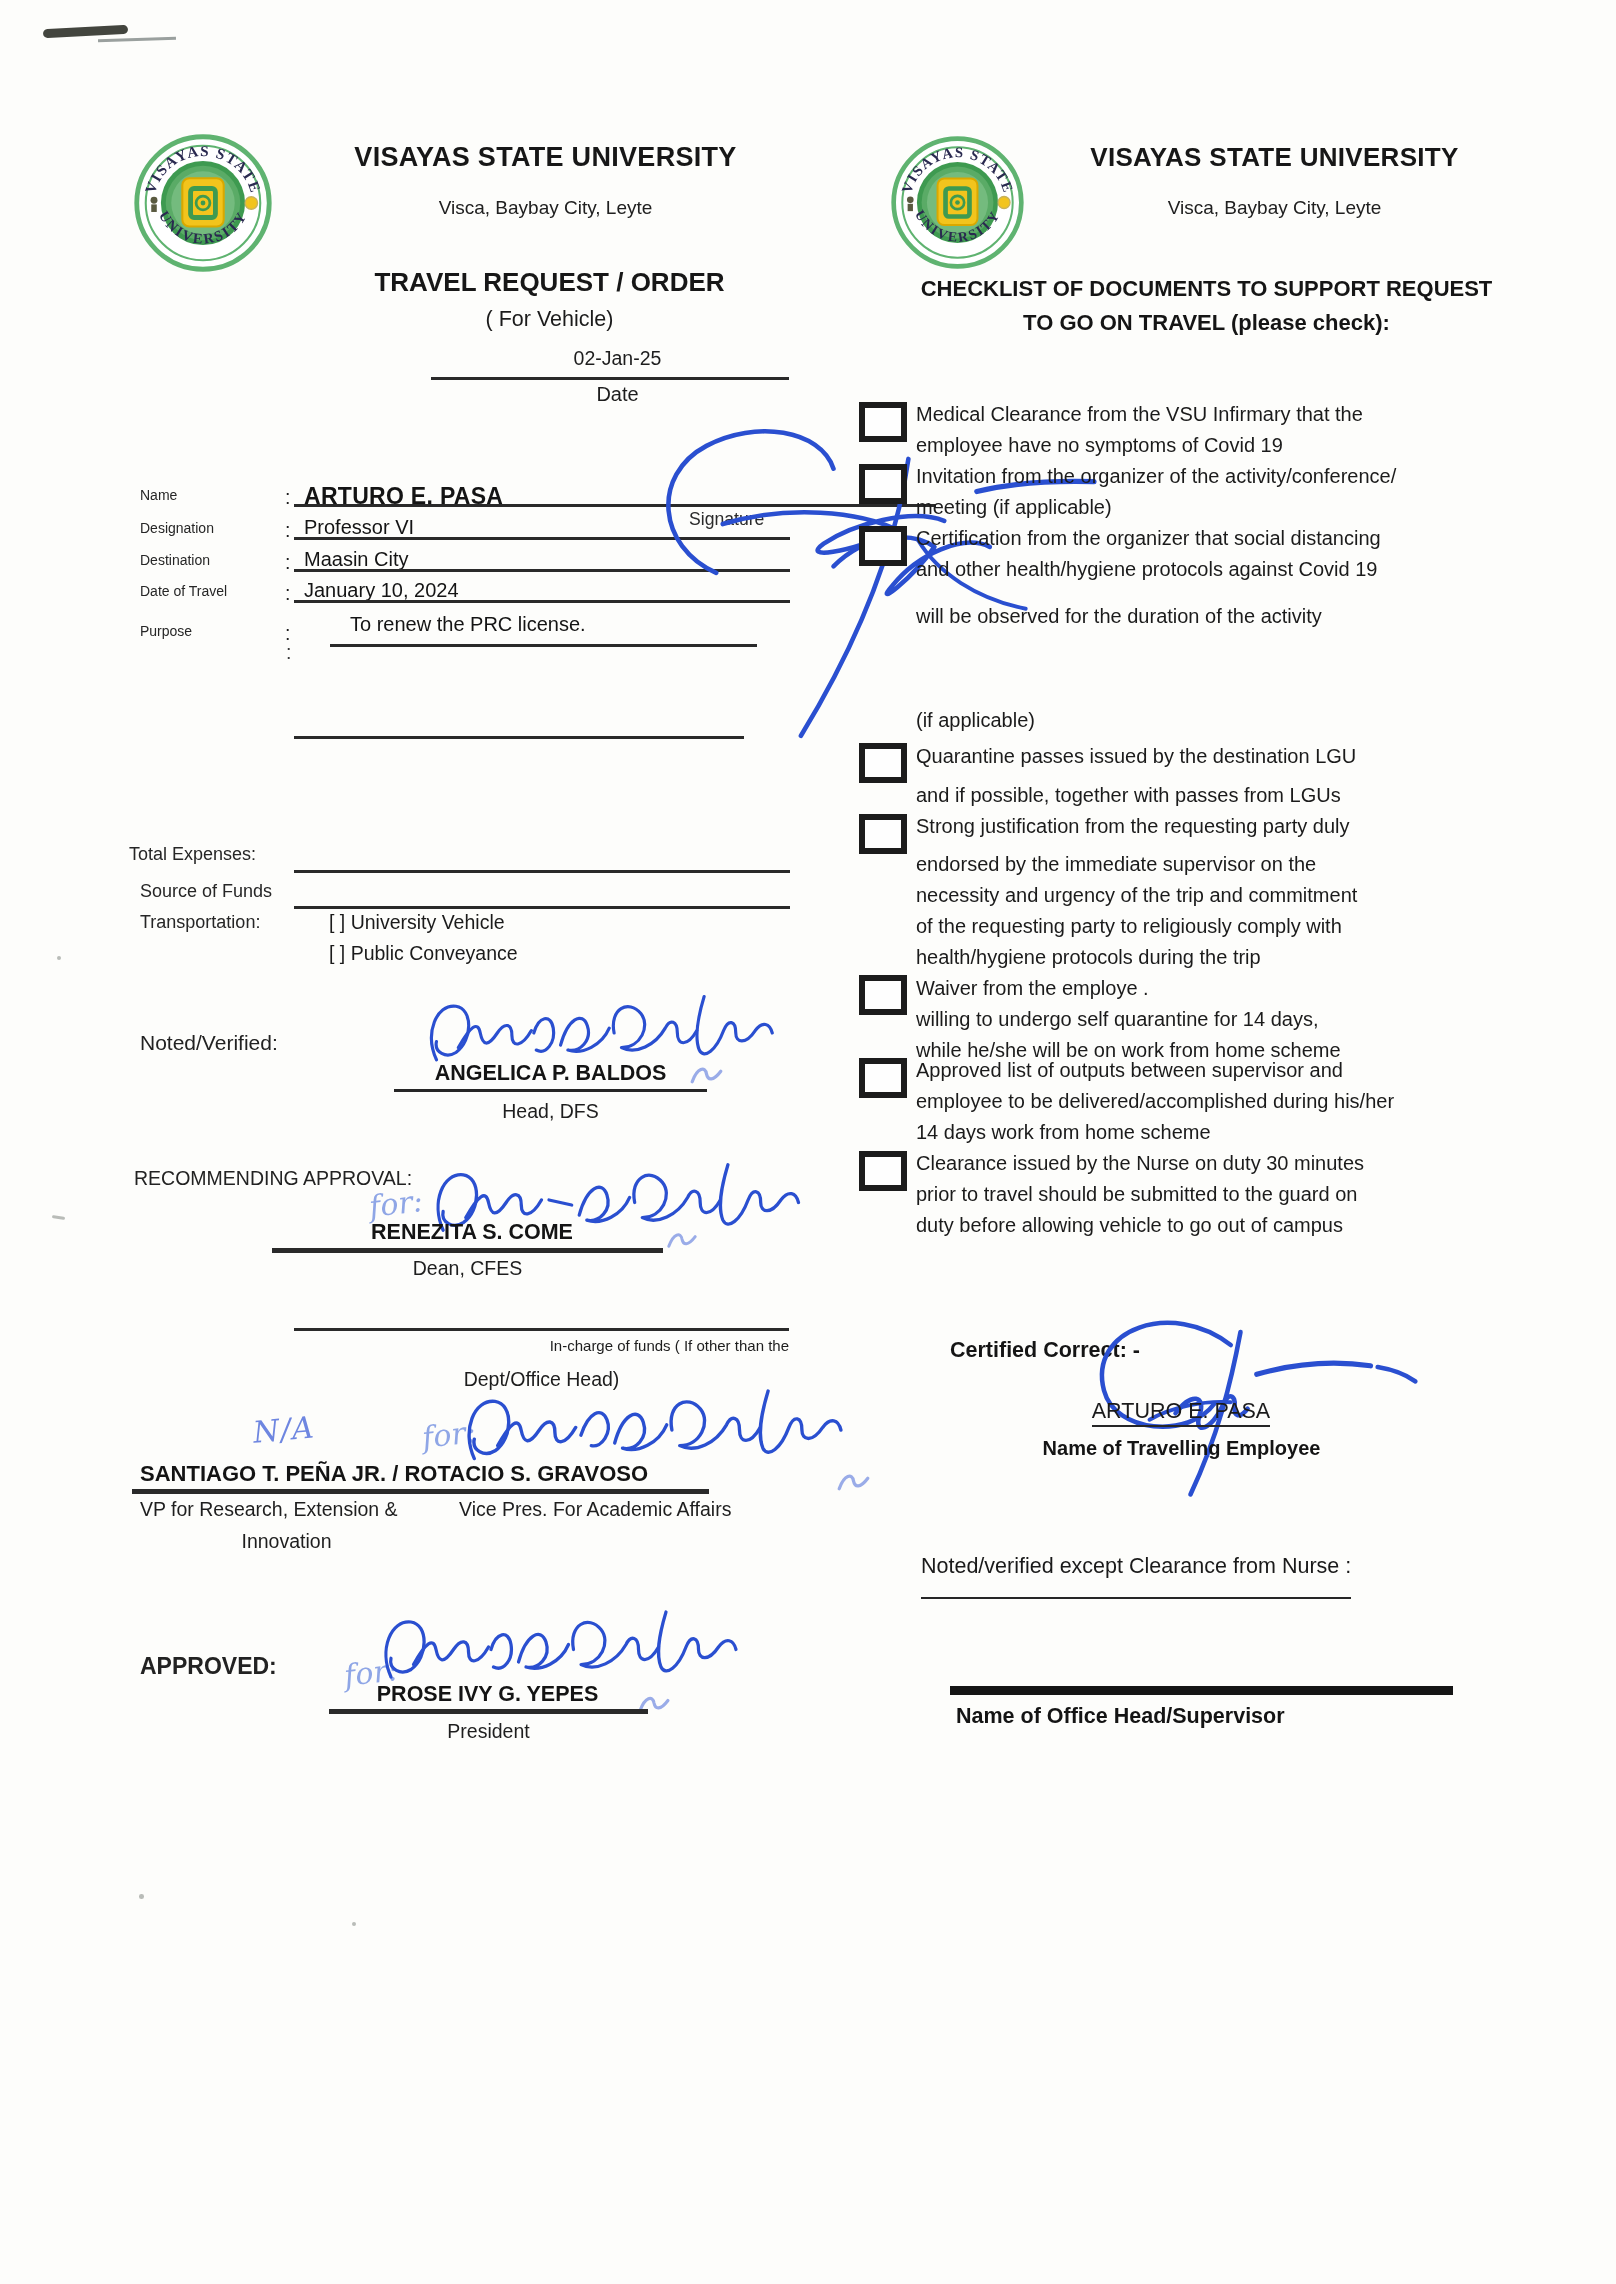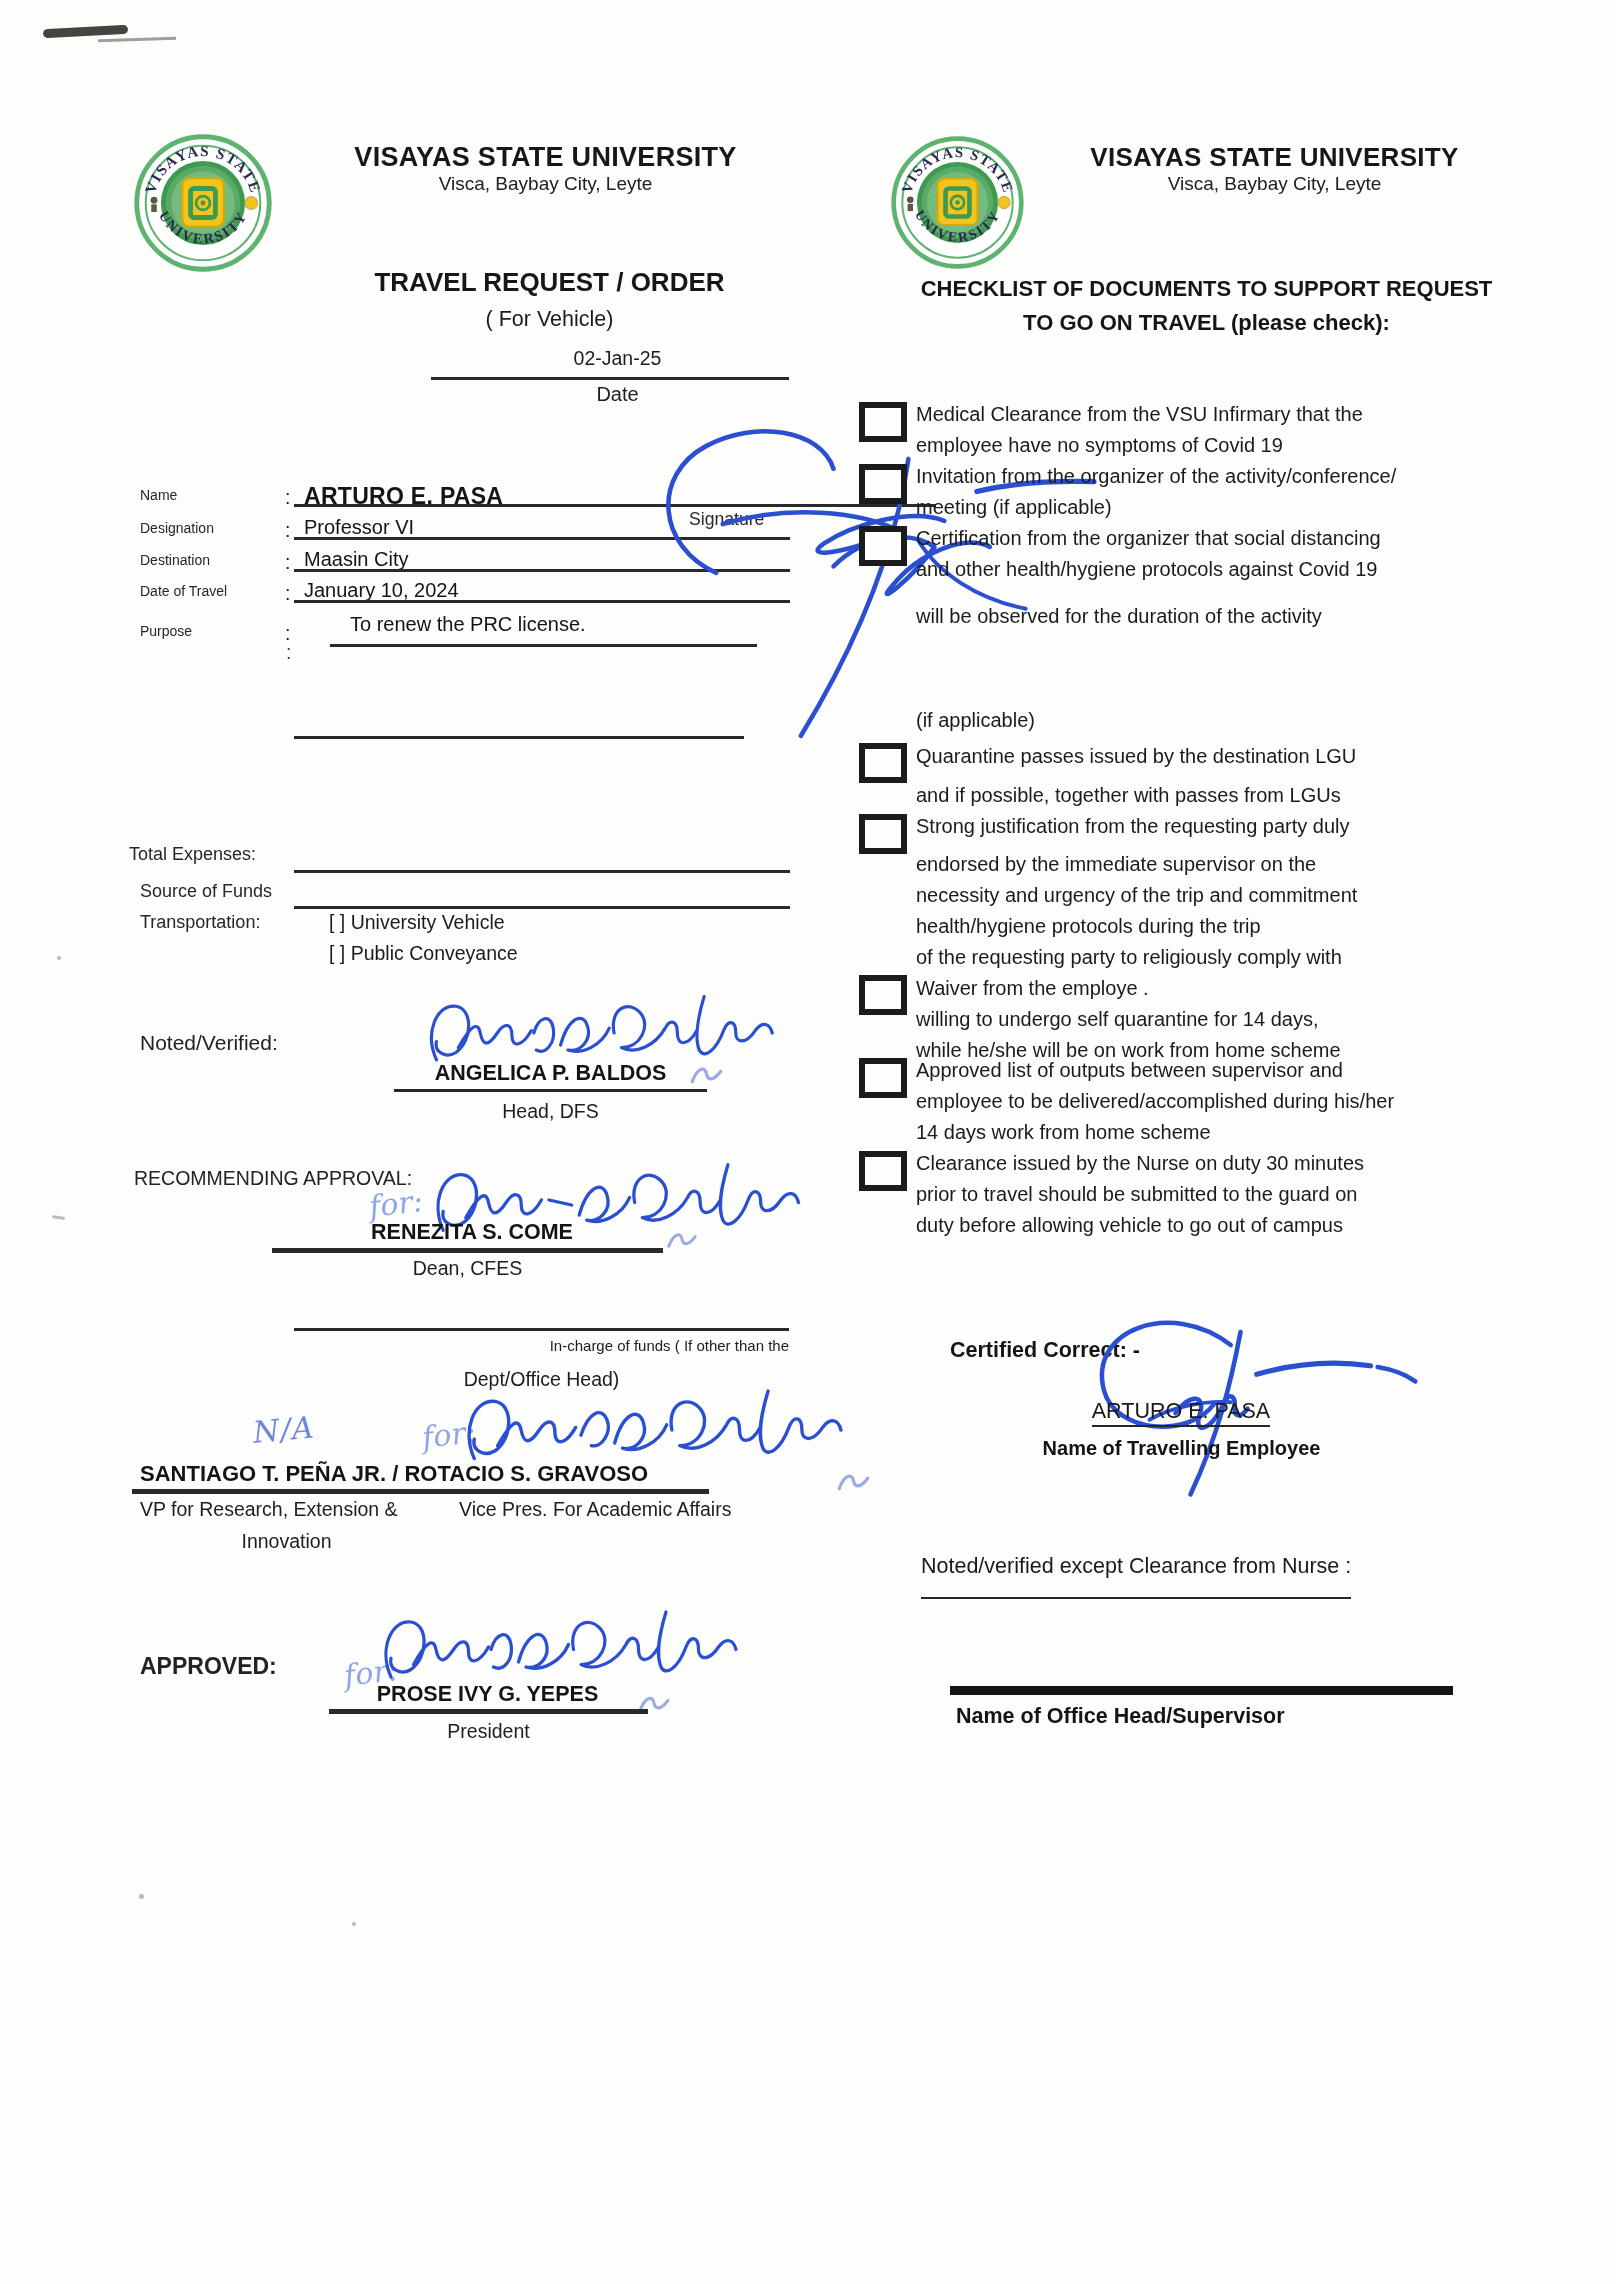--- a/index.html
+++ b/index.html
@@ -9,21 +9,21 @@
     background:#fdfdfb; overflow:hidden;
     font-family:"Liberation Sans","DejaVu Sans",sans-serif;
     color:#1d1d1d;
   }
   .abs { position:absolute; }
   .ctr { text-align:center; }
   .b { font-weight:700;text-align:center; }
 
   
   .uni-name { font-size:27px; font-weight:700; color:#171717; letter-spacing:0.3px; }
-  .uni-addr { font-size:19px; color:#202020; margin-top:0; }
+  .uni-addr { font-size:19px; color:#202020; margin-top:24px; }
   .form-title { font-size:26px; font-weight:700; color:#171717; }
   .form-sub { font-size:21.5px; color:#1b1b1b; margin-top:9px; }
   .ck-title { font-size:22px; font-weight:700; color:#151515; line-height:34px; }
 
   
   .scanmark { background:#43453e; border-radius:4.6px; transform:rotate(-3deg); }
   .scanmark2 { background:#9aa09e; transform:rotate(-2deg); }
   .speck { background:#b9bcb8; border-radius:50%; }
 
   
@@ -372,22 +372,22 @@
         </div>
       </div>
 
       <div class="ck-item">
         <span class="ckbox"></span>
         <div class="lines">
 
         <div class="ln">Strong justification from the requesting party duly</div>
           <div class="ln">endorsed by the immediate supervisor on the</div>
           <div class="ln">necessity and urgency of the trip and commitment</div>
+          <div class="ln">of the requesting party to religiously comply with</div>
           <div class="ln">health/hygiene protocols during the trip</div>
-          <div class="ln">of the requesting party to religiously comply with</div>
         </div>
       </div>
 
       <div class="ck-item">
         <span class="ckbox"></span>
         <div class="lines">
 
         <div class="ln">Waiver from the employe .</div>
           <div class="ln">willing to undergo self quarantine for 14 days,</div>
           <div class="ln">while he/she will be on work from home scheme</div>

